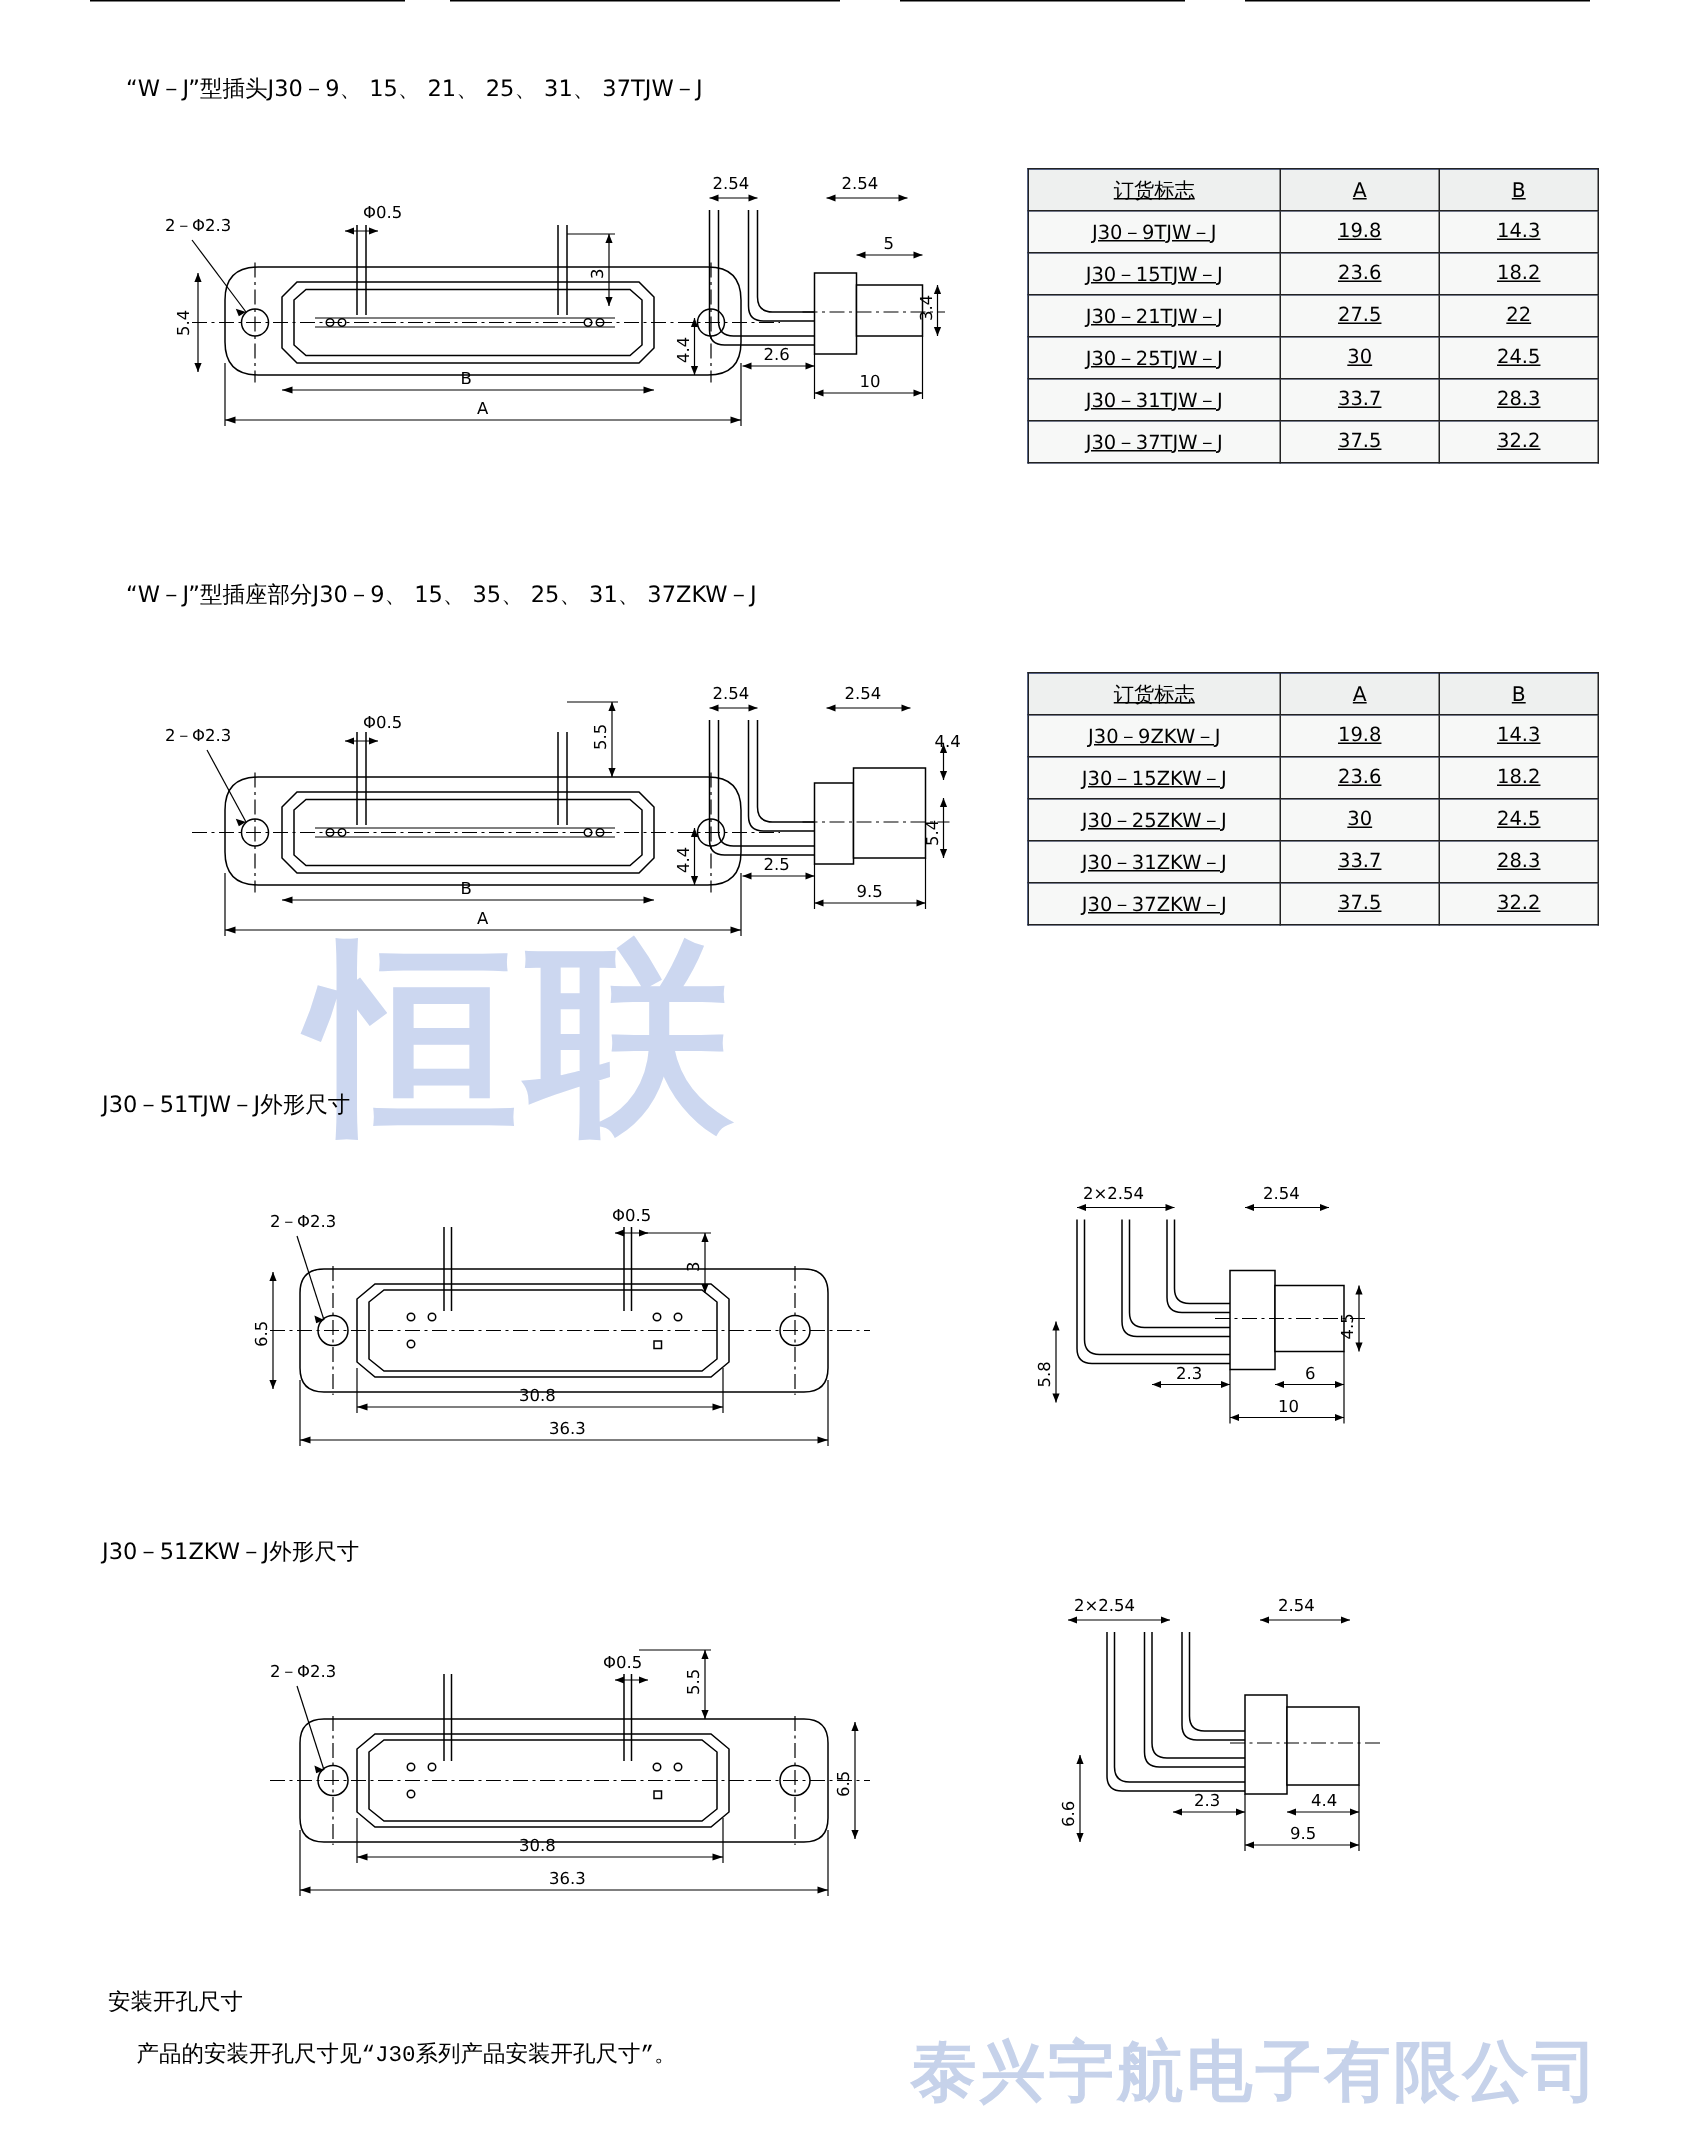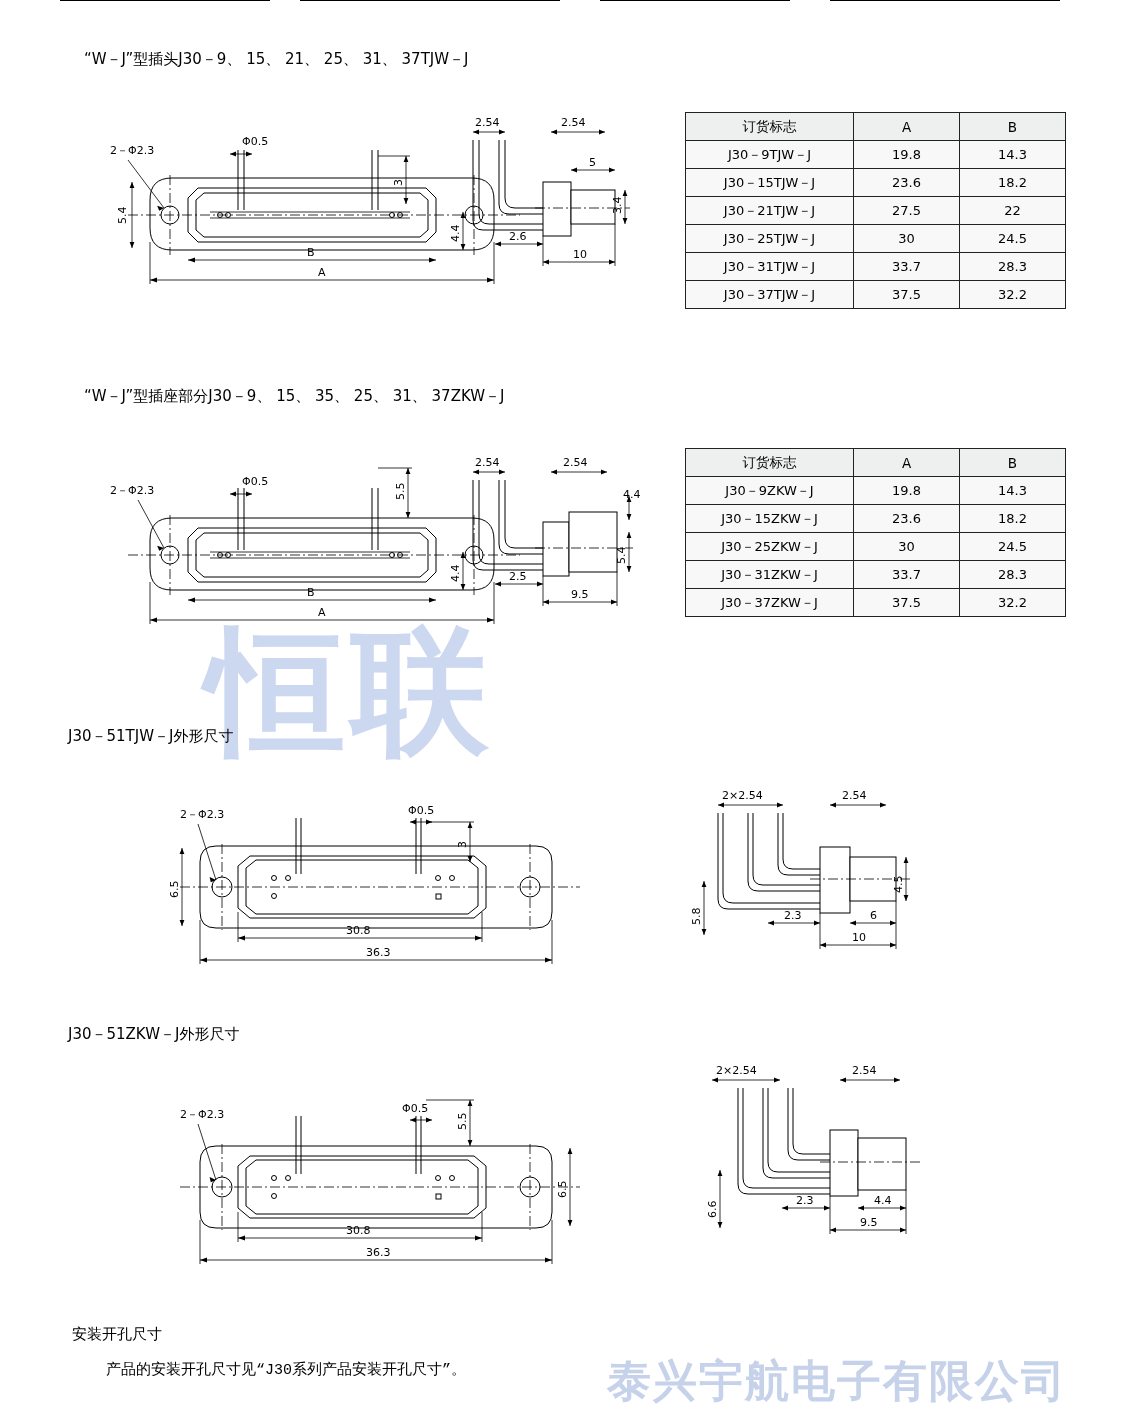--- a/index.html
+++ b/index.html
@@ -21,20 +21,21 @@
   
   .caption{
     position:absolute;font-size:15px;white-space:nowrap;
     font-family:"DejaVu Sans", sans-serif;
   }
 
   
   .dtable{
     position:absolute;border-collapse:collapse;background:#1d4ed8;
     font-family:"DejaVu Sans", sans-serif;
+    text-decoration:underline;
   }
   .dtable td,.dtable th{
     border:1px solid #222;text-align:center;font-weight:normal;
     font-size:13px;padding:0;height:27px;
   }
   .dtable .c0{width:167px;}
   .dtable .c1{width:105px;}
   .dtable .c2{width:105px;}
   .dtable thead td{background:#eef0ef;font-size:13.5px;}
   .dtable tbody td{background:#f7f8f7;}
@@ -559,17 +560,17 @@
       <line class="ln-thin" x1="140" y1="170" x2="216" y2="170"></line>
       <path d="M140 170 l6 -2.4 v4.8 z" fill="#000"></path>
       <path d="M216 170 l-6 -2.4 v4.8 z" fill="#000"></path>
       <text class="dimtxt" x="170" y="166">9.5</text>
       <line class="ln-thin" x1="140" y1="136" x2="140" y2="174"></line>
       <line class="ln-thin" x1="216" y1="130" x2="216" y2="174"></line>
     </svg>
   </div>
 
   <div class="btxt" style="left:72px;top:1325px;">安装开孔尺寸</div>
-  <div class="btxt" style="left:106px;top:1360px;text-align:center;">产品的安装开孔尺寸见“J30系列产品安装开孔尺寸”。</div>
+  <div class="btxt" style="left:91px;top:1360px;text-align:center;">产品的安装开孔尺寸见“J30系列产品安装开孔尺寸”。</div>
 
   <div class="wm-cn" id="wm-bottom">泰兴宇航电子有限公司</div>
 
 </div>
 
 </body></html>

